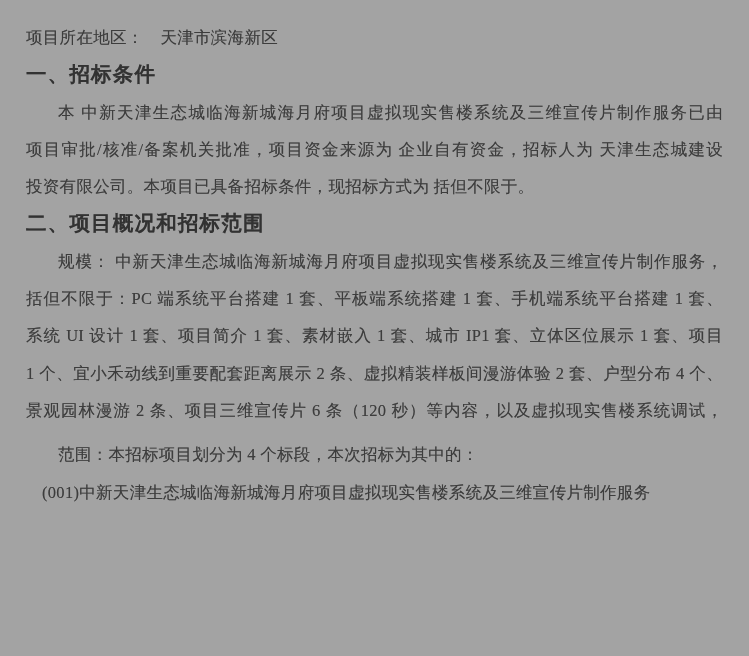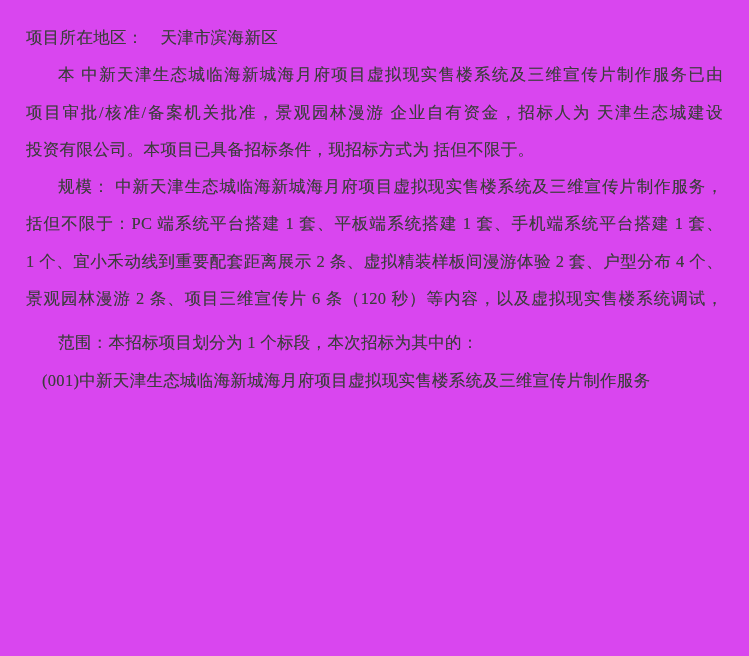--- a/index.html
+++ b/index.html
@@ -1,21 +1,21 @@
 <!DOCTYPE html>
 <html><head>
 <meta charset="utf-8">
 <style>
   html, body { margin: 0; padding: 0; background: #ffffff; }
   .page {
     position: relative;
     width: 749px;
     height: 656px;
     box-sizing: border-box;
-    background: #d946ef;
+    background: #a3a3a3;
     color: #3d3d3d;
     font-family: "Liberation Serif", "DejaVu Serif", serif;
     padding: 19px 26px 0 26px;
     overflow: hidden;
   }
   .ln {
     font-size: 16.5px;
     line-height: 37.3px;
     letter-spacing: 0.3px;
     text-shadow: 0 0 0.5px rgba(70,70,70,0.55);
@@ -36,27 +36,30 @@
   .ind1 { text-indent: 16px; }
   .gap  { margin-top: 7px; }
 </style>
 </head>
 <body>
 
 <div class="page">
 
   <div class="ln">项目所在地区：　天津市滨海新区</div>
 
+  <div class="ln h">一、招标条件</div>
 
   <div class="ln justify ind2">本 中新天津生态城临海新城海月府项目虚拟现实售楼系统及三维宣传片制作服务已由</div>
-  <div class="ln justify">项目审批/核准/备案机关批准，景观园林漫游 企业自有资金，招标人为 天津生态城建设</div>
+  <div class="ln justify">项目审批/核准/备案机关批准，项目资金来源为 企业自有资金，招标人为 天津生态城建设</div>
   <div class="ln">投资有限公司。本项目已具备招标条件，现招标方式为 括但不限于。</div>
 
+  <div class="ln h">二、项目概况和招标范围</div>
 
   <div class="ln justify ind2">规模： 中新天津生态城临海新城海月府项目虚拟现实售楼系统及三维宣传片制作服务，</div>
   <div class="ln justify">括但不限于：PC 端系统平台搭建 1 套、平板端系统搭建 1 套、手机端系统平台搭建 1 套、</div>
+  <div class="ln justify">系统 UI 设计 1 套、项目简介 1 套、素材嵌入 1 套、城市 IP1 套、立体区位展示 1 套、项目</div>
   <div class="ln justify">1 个、宜小禾动线到重要配套距离展示 2 条、虚拟精装样板间漫游体验 2 套、户型分布 4 个、</div>
   <div class="ln justify">景观园林漫游 2 条、项目三维宣传片 6 条（120 秒）等内容，以及虚拟现实售楼系统调试，</div>
 
-  <div class="ln ind2 gap">范围：本招标项目划分为 1 个标段，本次招标为其中的：</div>
+  <div class="ln ind2 gap">范围：本招标项目划分为 4 个标段，本次招标为其中的：</div>
   <div class="ln ind1">(001)中新天津生态城临海新城海月府项目虚拟现实售楼系统及三维宣传片制作服务</div>
 
 </div>
 
 </body></html>

